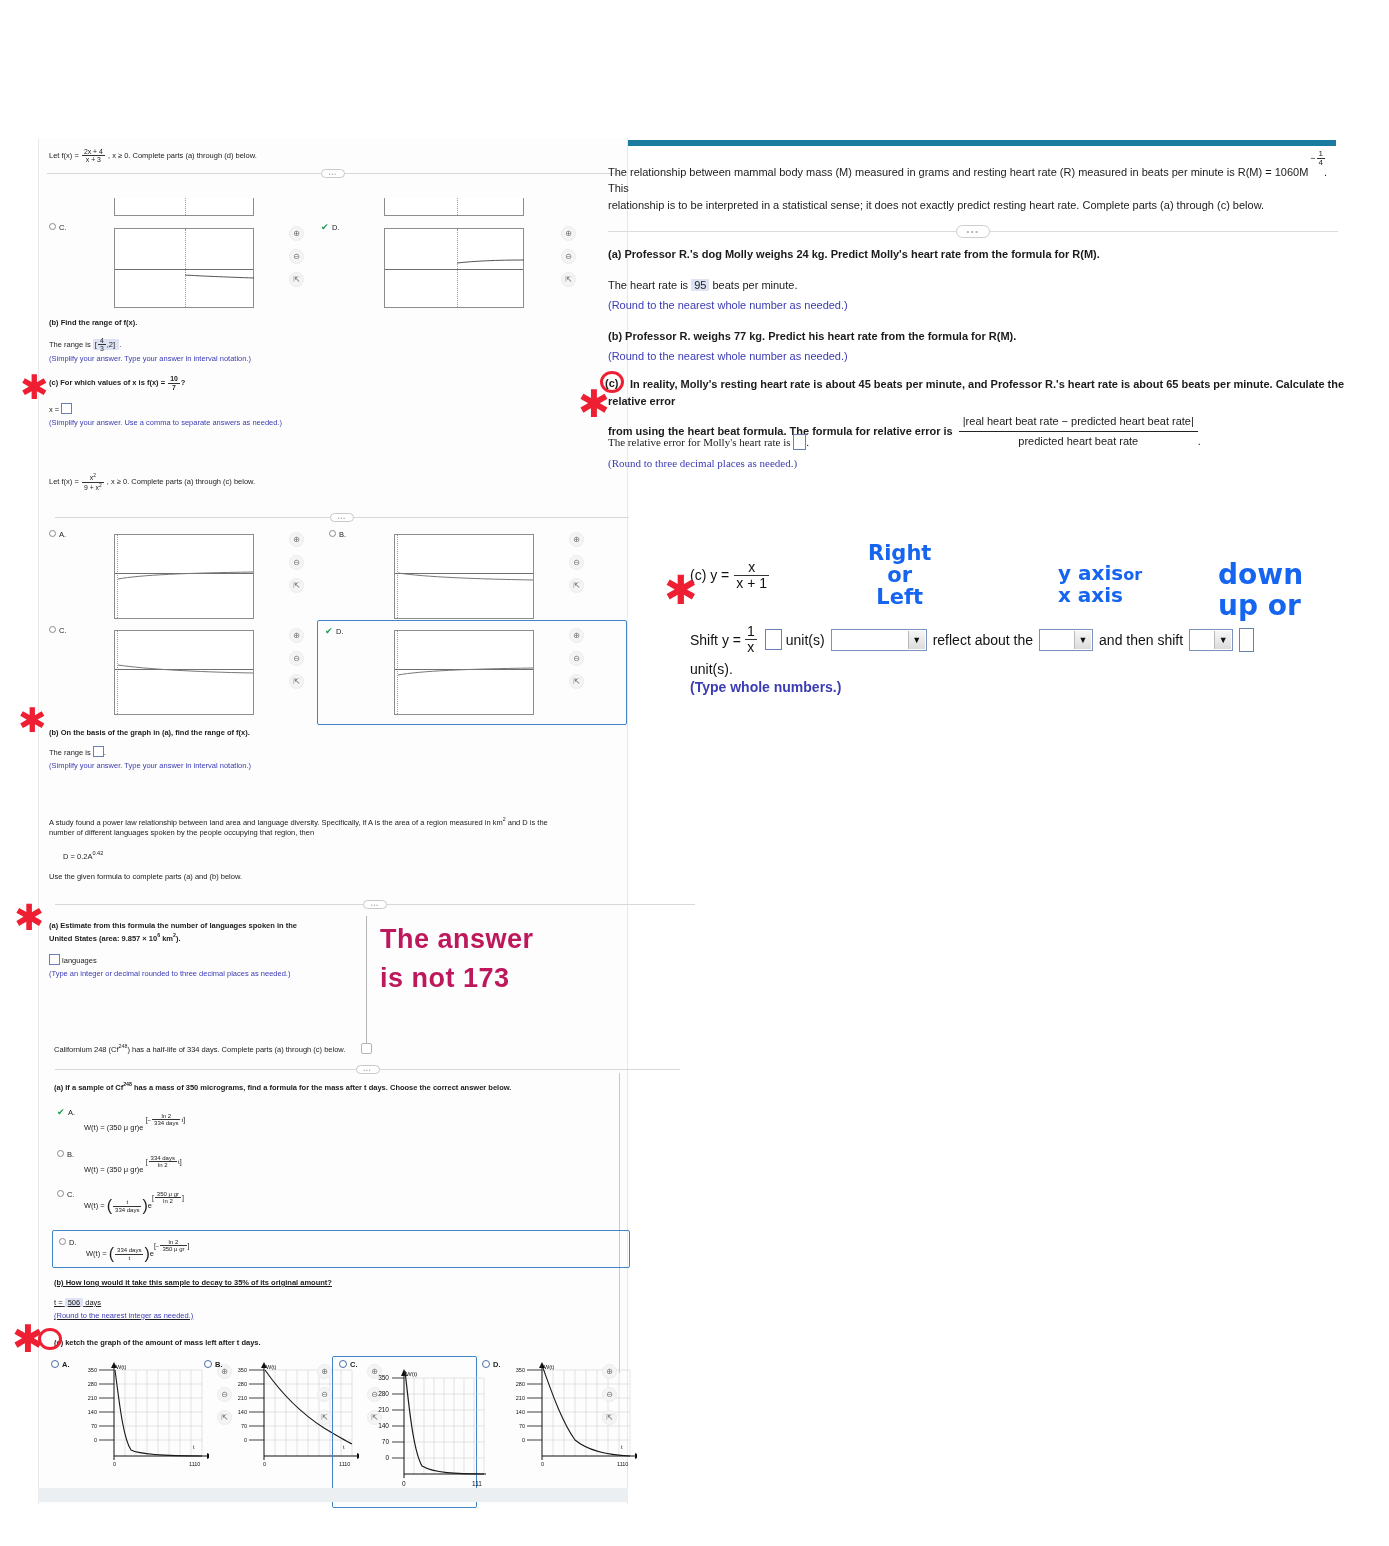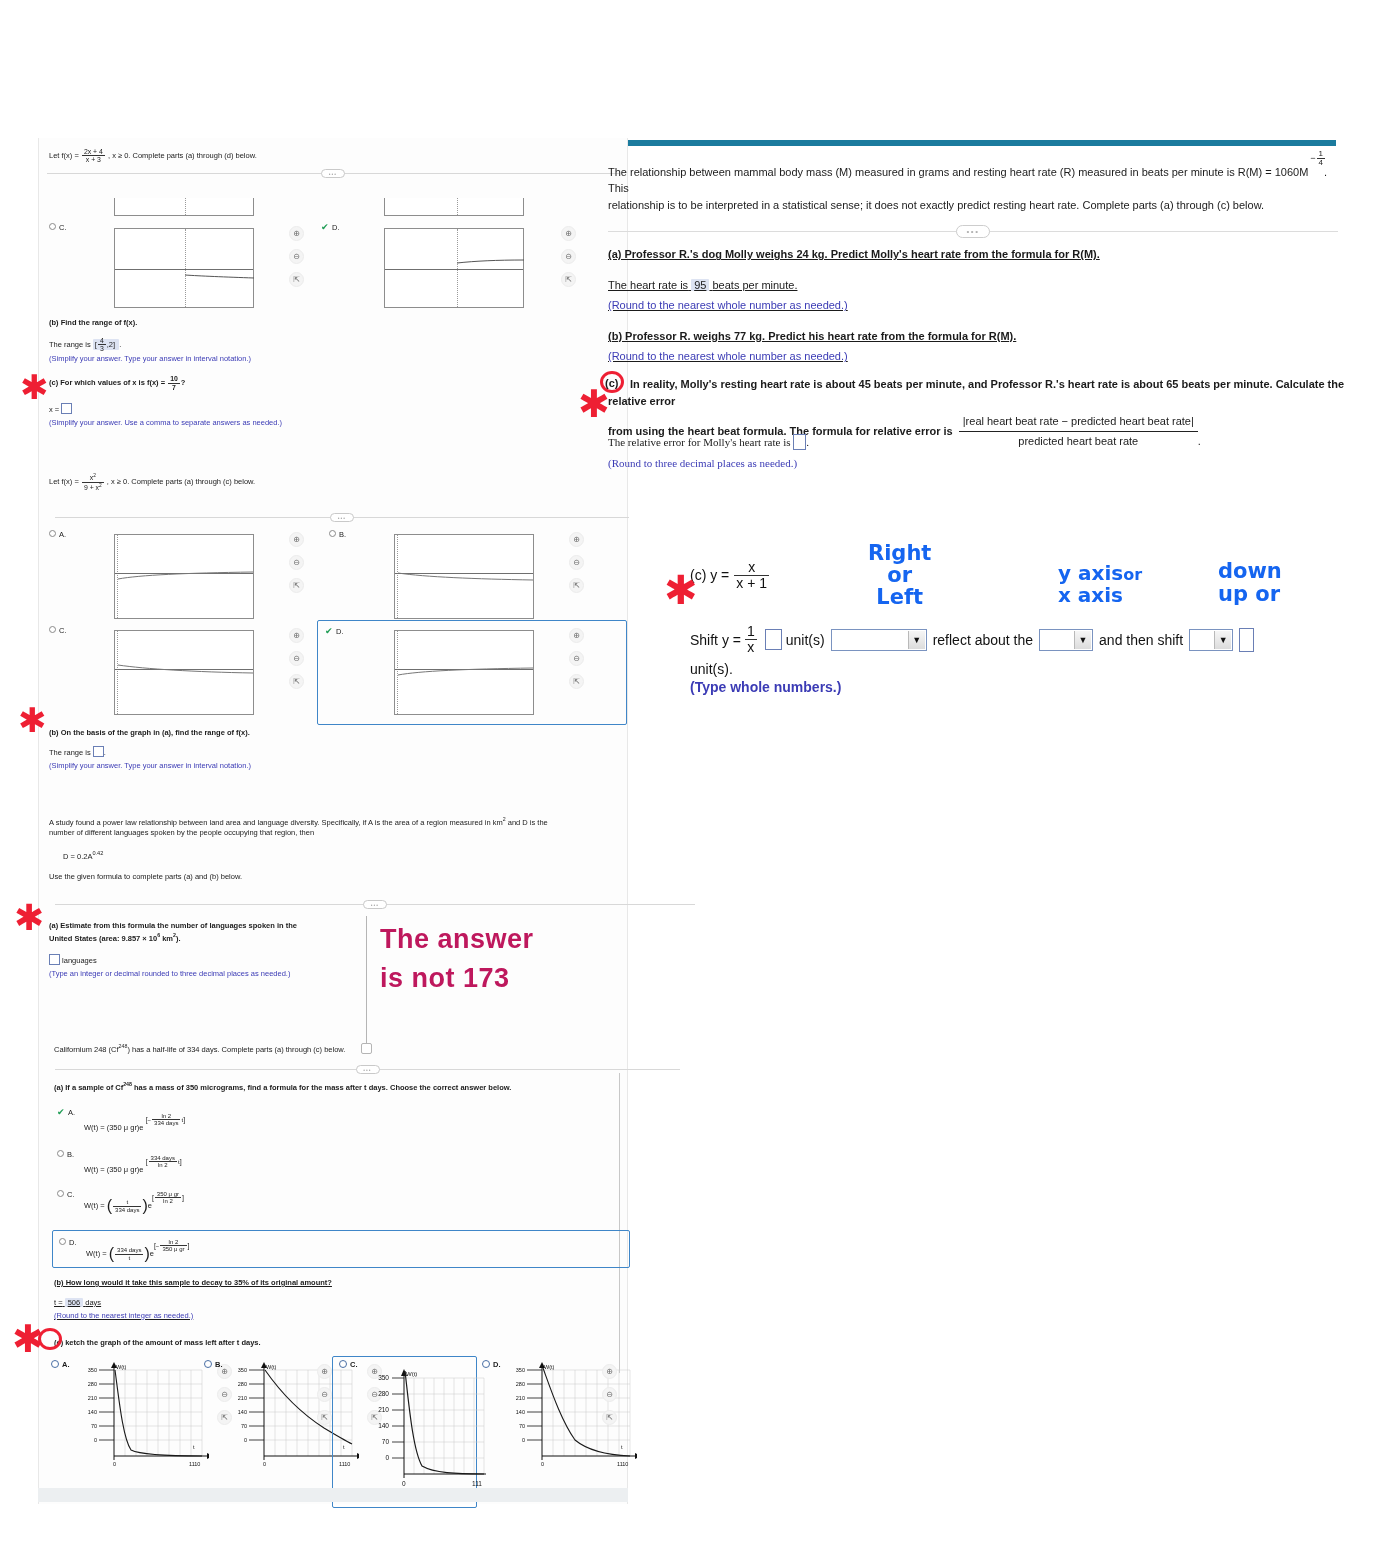--- a/index.html
+++ b/index.html
@@ -614,21 +614,21 @@
 
   <div style="padding:22px 16px 0 8px;">
     <span>The relationship between mammal body mass (M) measured in grams and resting heart rate (R) measured in beats per minute is R(M) = 1060M</span><sup style="position:relative; top:-10px; left:2px;"><span style="font-size:9px;">−</span><span class="frac" style="font-size:8px;"><span class="num">1</span><span class="den">4</span></span></sup><span>. This</span>
     <br><span>relationship is to be interpreted in a statistical sense; it does not exactly predict resting heart rate. Complete parts (a) through (c) below.</span>
   </div>
 
   <div class="divider-r" style="margin:18px 14px 14px 8px;">
     <div class="pill">•••</div>
   </div>
 
-  <div style="padding:0 16px 0 8px;text-decoration:underline;">
+  <div style="padding:0 16px 0 8px;">
     <div class="bold">(a) Professor R.'s dog Molly weighs 24 kg. Predict Molly's heart rate from the formula for R(M).</div>
     <div style="margin-top:14px;">
       <span>The heart rate is</span>
       <span class="filled">95</span>
       <span>beats per minute.</span>
     </div>
     <div class="blue" style="margin-top:4px;">(Round to the nearest whole number as needed.)</div>
 
     <div class="bold" style="margin-top:14px;">(b) Professor R. weighs 77 kg. Predict his heart rate from the formula for R(M).</div>
     <div class="blue" style="margin-top:4px;">(Round to the nearest whole number as needed.)</div>
@@ -701,21 +701,21 @@
   <div>Left</div>
 </div>
 
 <div class="hand-blue" style="left:1058px; top:562px; font-size:20px; line-height:1.1;">
   <div>
     <span>y axis</span><span style="font-size:16px;">or</span>
   </div>
   <div>x axis</div>
 </div>
 
-<div class="hand-blue" style="left:1218px; top:560px; font-size:21px; line-height:1.1;">
+<div class="hand-blue" style="left:1218px; top:560px; font-size:28px; line-height:1.1;">
   <div>down</div>
   <div>up or</div>
 </div>
 
 <div class="star" style="left:20px; top:370px; font-size:34px;">✱</div>
 <div class="star" style="left:18px; top:703px; font-size:34px;">✱</div>
 <div class="star" style="left:14px; top:900px; font-size:36px;">✱</div>
 <div class="star" style="left:12px; top:1320px; font-size:38px;">✱</div>
 <div class="star" style="left:578px; top:385px; font-size:38px;">✱</div>
 <div class="star" style="left:664px; top:570px; font-size:40px;">✱</div>

